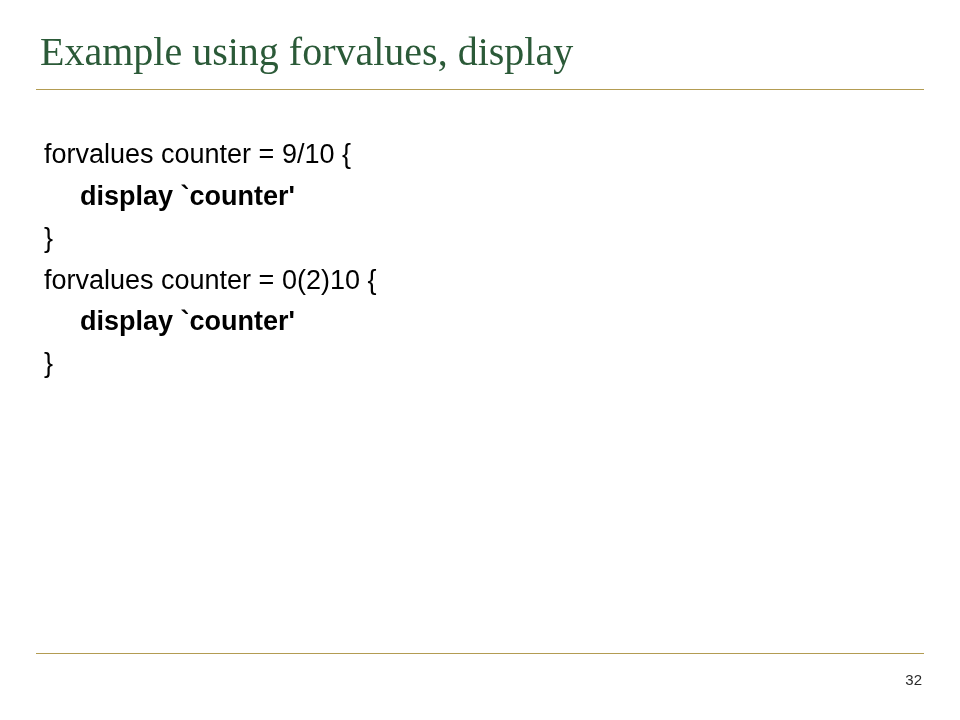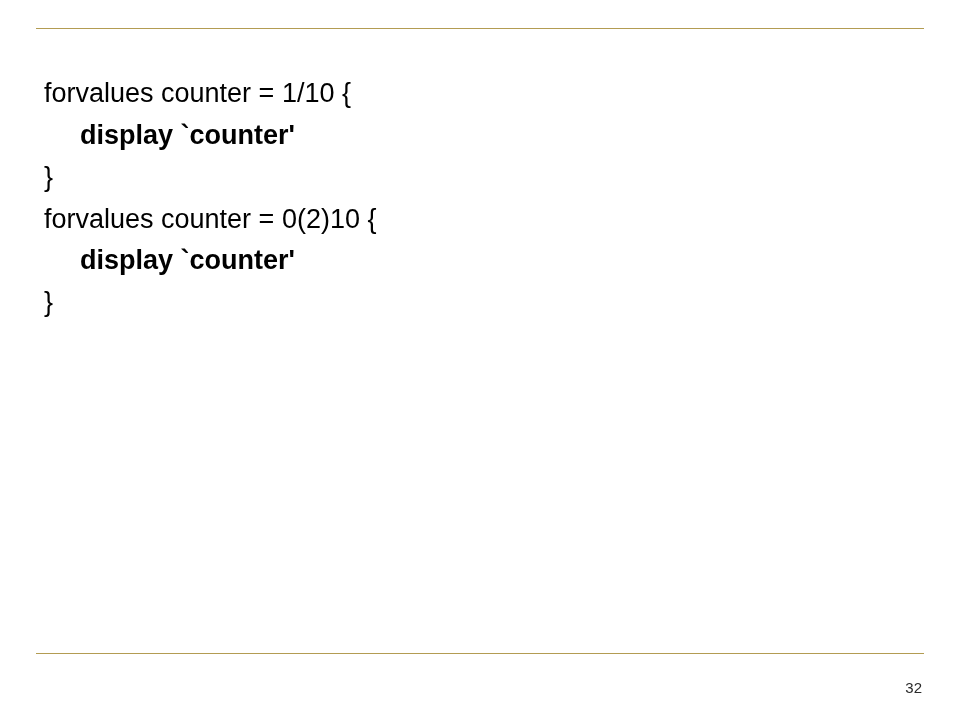--- a/index.html
+++ b/index.html
@@ -48,35 +48,36 @@
     position: absolute;
     left: 36px;
     right: 36px;
     bottom: 58px;
     border: none;
     border-top: 1px solid #b39c52;
   }
   .page-number {
     position: absolute;
     right: 38px;
-    bottom: 24px;
+    bottom: 32px;
     font-size: 15px;
     color: #2a2a2a;
     font-family: Arial, Helvetica, sans-serif;
   }
 </style>
 </head>
 <body>
 
 <div class="slide">
 
+  <h1 class="title">Example using forvalues, display</h1>
   <hr class="title-rule">
 
   <div class="body">
-    <div class="line">forvalues counter = 1/10 {</div>
+    <div class="line">forvalues counter = 9/10 {</div>
     <div class="line indent">display `counter'</div>
     <div class="line">}</div>
     <div class="line">forvalues counter = 0(2)10 {</div>
     <div class="line indent">display `counter'</div>
     <div class="line">}</div>
   </div>
 
   <hr class="footer-rule">
   <div class="page-number">32</div>
 

